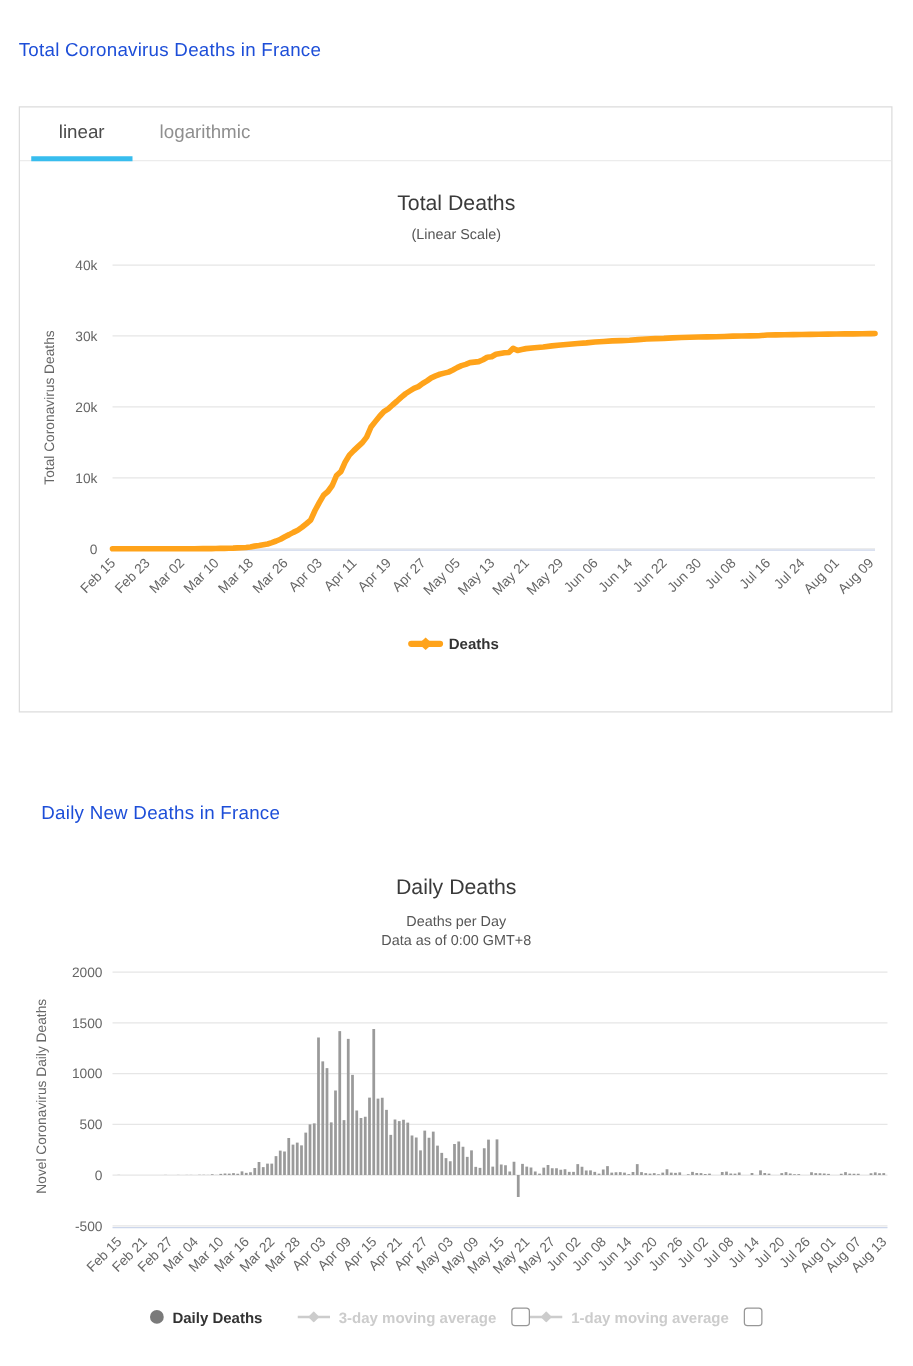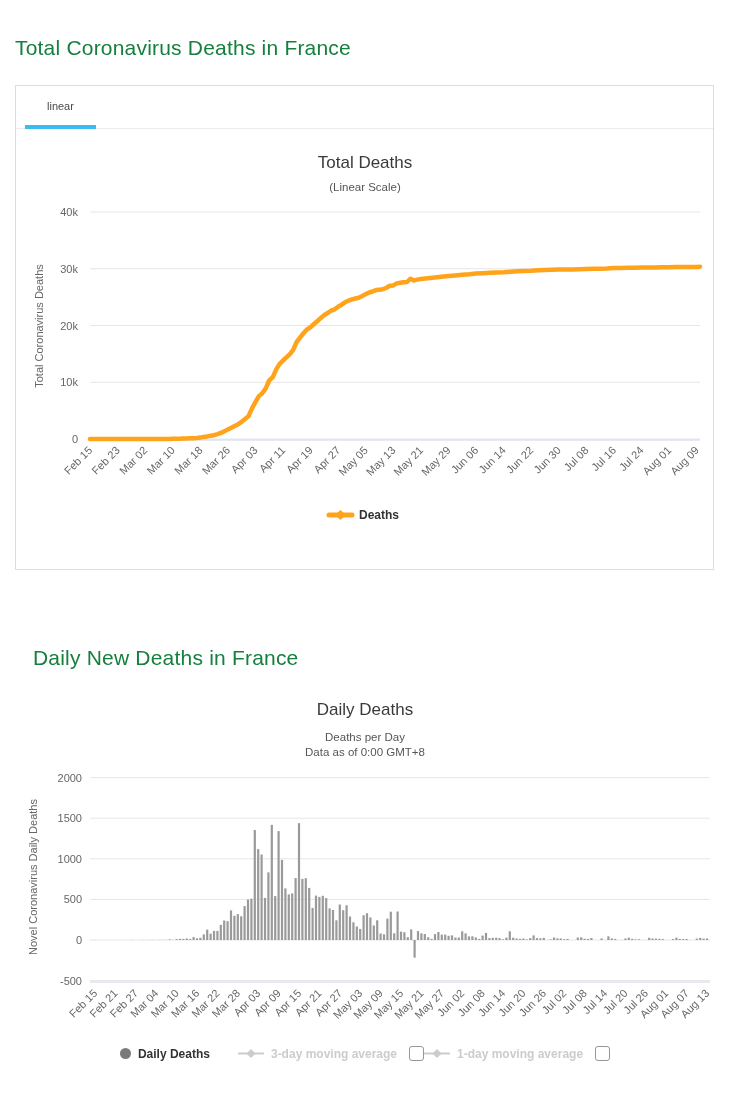--- a/index.html
+++ b/index.html
@@ -1,22 +1,22 @@
 <!DOCTYPE html>
 <html><head>
 <meta charset="utf-8">
 <style>
   html,body{margin:0;padding:0;background:#fff;}
   body{position:relative;width:730px;height:1093px;font-family:"Liberation Sans","DejaVu Sans",sans-serif;overflow:hidden;}
-  .h1{position:absolute;left:15px;font-size:21px;font-weight:400;color:#15803d;letter-spacing:.2px;}
+  .h1{position:absolute;left:15px;font-size:15px;font-weight:400;color:#1d4ed8;letter-spacing:.2px;}
   #heading1{top:22px;}
   #heading2{top:632px;margin-left:18px;}
   .panel{position:absolute;left:15px;top:85px;width:697px;height:483px;border:1px solid #dcdcdc;background:#fff;box-sizing:content-box;}
   .tabs{display:flex;align-items:stretch;height:42px;border-bottom:1px solid #ececec;padding-left:9px;}
-  .tab{background:none;border:none;outline:none;cursor:pointer;font-family:inherit;font-size:11px;color:#8f8f8f;padding:0 22px;border-bottom:4px solid transparent;margin-bottom:-1px;}
+  .tab{background:none;border:none;outline:none;cursor:pointer;font-family:inherit;font-size:15px;color:#8f8f8f;padding:0 22px;border-bottom:4px solid transparent;margin-bottom:-1px;}
   .tab.active{color:#4a4a4a;}
   svg text{font-family:"Liberation Sans","DejaVu Sans",sans-serif;}
   #chart1{display:block;}
   #chart2{position:absolute;left:0;top:680px;}
   .legend2{position:absolute;left:0;top:1046px;width:730px;display:flex;justify-content:center;align-items:center;}
   .li{display:flex;align-items:center;gap:7px;cursor:pointer;}
   .li + .li{margin-left:28px;}
   .ll{font-size:12px;font-weight:bold;}
   .ll.dark{color:#333;}
   .ll.muted{color:#cccccc;}
@@ -24,20 +24,21 @@
   .cb{width:13px;height:13px;border:1px solid #979797;border-radius:3px;background:#fff;display:inline-block;margin-left:12px;cursor:pointer;}
 </style>
 </head>
 <body>
 
 <h1 class="h1" id="heading1">Total Coronavirus Deaths in France</h1>
 
 <div class="panel">
   <div class="tabs">
     <button class="tab active" style="border-bottom-color: rgb(56, 189, 238);">linear</button>
+    <button class="tab">logarithmic</button>
   </div>
   <svg id="chart1" width="695" height="439">
       <text x="349" y="39" text-anchor="middle" font-size="17" fill="#3a3a3a">Total Deaths</text>
       <text x="349" y="62" text-anchor="middle" font-size="11.5" fill="#565656">(Linear Scale)</text>
       <line x1="74" x2="684" y1="310" y2="310" stroke="#e6e6e6" stroke-width="1"></line>
       <text x="62" y="314" text-anchor="end" font-size="11" fill="#666666">0</text>
       <line x1="74" x2="684" y1="253.25" y2="253.25" stroke="#e6e6e6" stroke-width="1"></line>
       <text x="62" y="257.25" text-anchor="end" font-size="11" fill="#666666">10k</text>
       <line x1="74" x2="684" y1="196.5" y2="196.5" stroke="#e6e6e6" stroke-width="1"></line>
       <text x="62" y="200.5" text-anchor="end" font-size="11" fill="#666666">20k</text>

